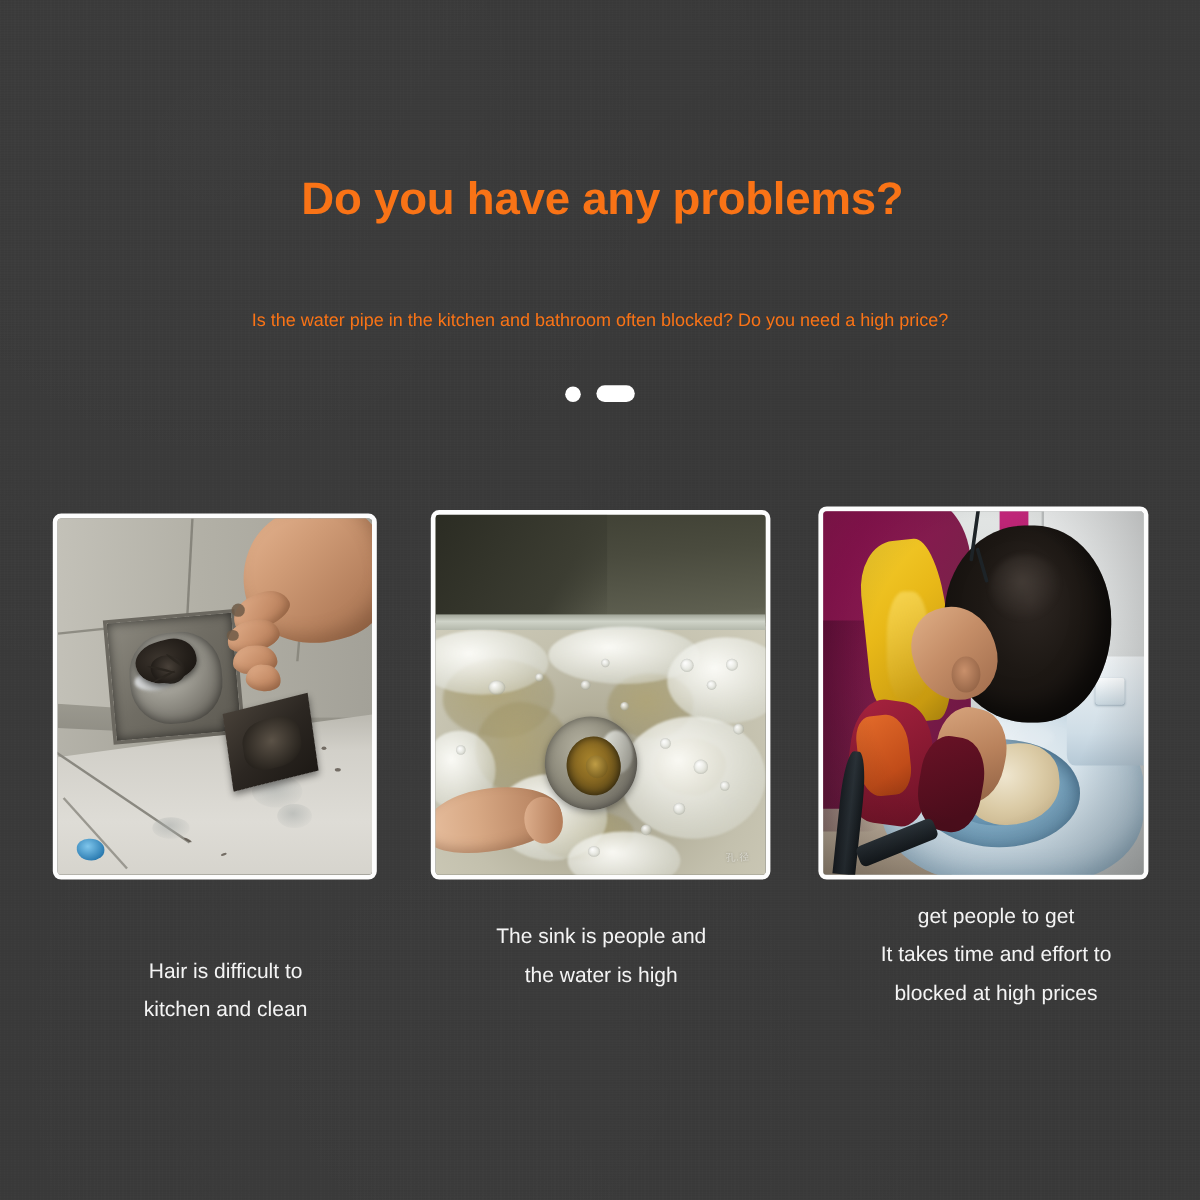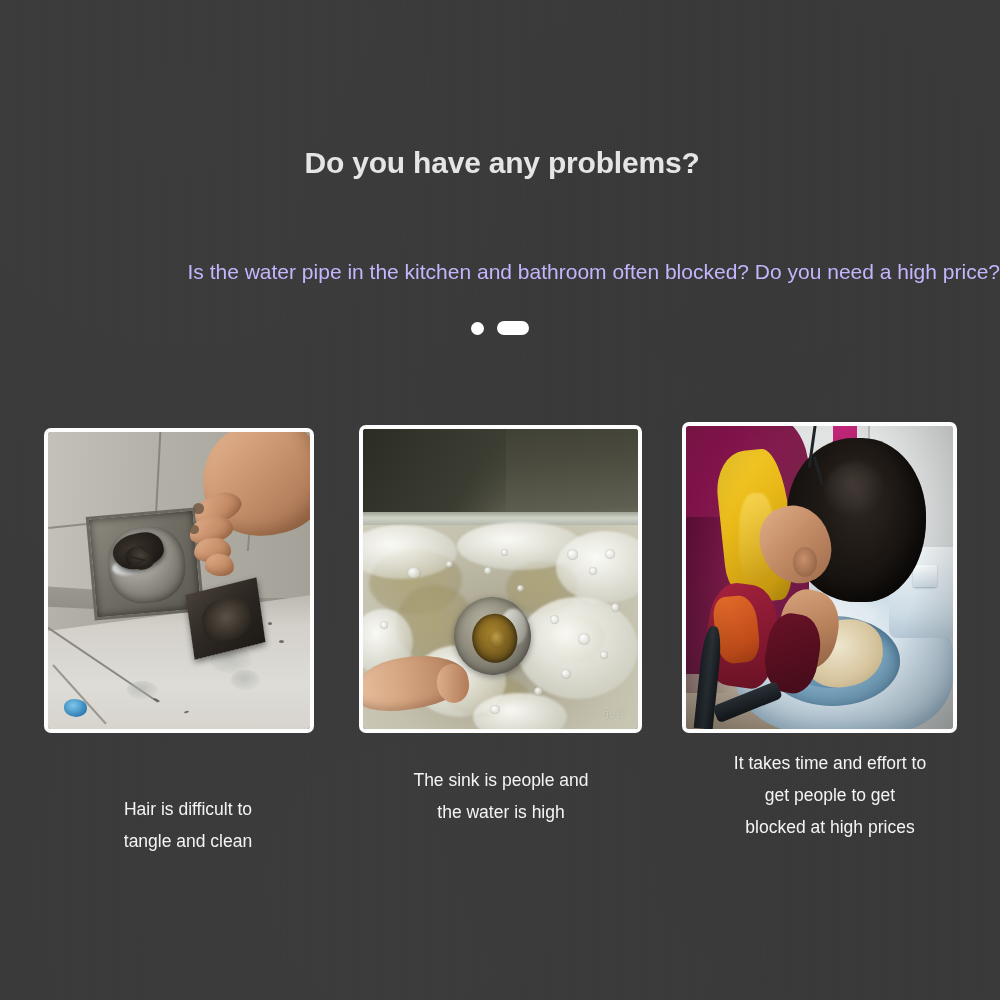--- a/index.html
+++ b/index.html
@@ -36,35 +36,35 @@
       radial-gradient(circle at 88% 72%, rgba(0,0,0,0.024), rgba(0,0,0,0) 44%);
   }
 
   
   .headline {
     position: absolute;
     left: 4px;
     right: 0;
     top: 146px;
     text-align: center;
-    color: #e5e5e5;
-    font-size: 30px;
+    color: #f97316;
+    font-size: 38px;
     font-weight: bold;
     letter-spacing: -0.2px;
     line-height: 1.1;
     white-space: nowrap;
   }
   .subhead {
     position: absolute;
     left: 0;
     right: 0;
     top: 259px;
-    text-align: right;
-    color: #c4b5fd;
-    font-size: 21px;
+    text-align: center;
+    color: #f97316;
+    font-size: 15px;
     font-weight: normal;
     line-height: 1.2;
     white-space: nowrap;
   }
 
   
   .pager {
     position: absolute;
     left: 0;
     right: 0;
@@ -672,27 +672,27 @@
         <div class="p3-hose"></div>
         <div class="p3-hose2"></div>
 
         <div class="p3-vignette"></div>
       </div>
     </div>
   </div>
 
   <div class="caption cap-1">
     <div>Hair is difficult to</div>
-    <div>tangle and clean</div>
+    <div>kitchen and clean</div>
   </div>
 
   <div class="caption cap-2">
     <div>The sink is people and</div>
     <div>the water is high</div>
   </div>
 
   <div class="caption cap-3">
+    <div>get people to get</div>
     <div>It takes time and effort to</div>
-    <div>get people to get</div>
     <div>blocked at high prices</div>
   </div>
 
 </div>
 
 </body></html>

